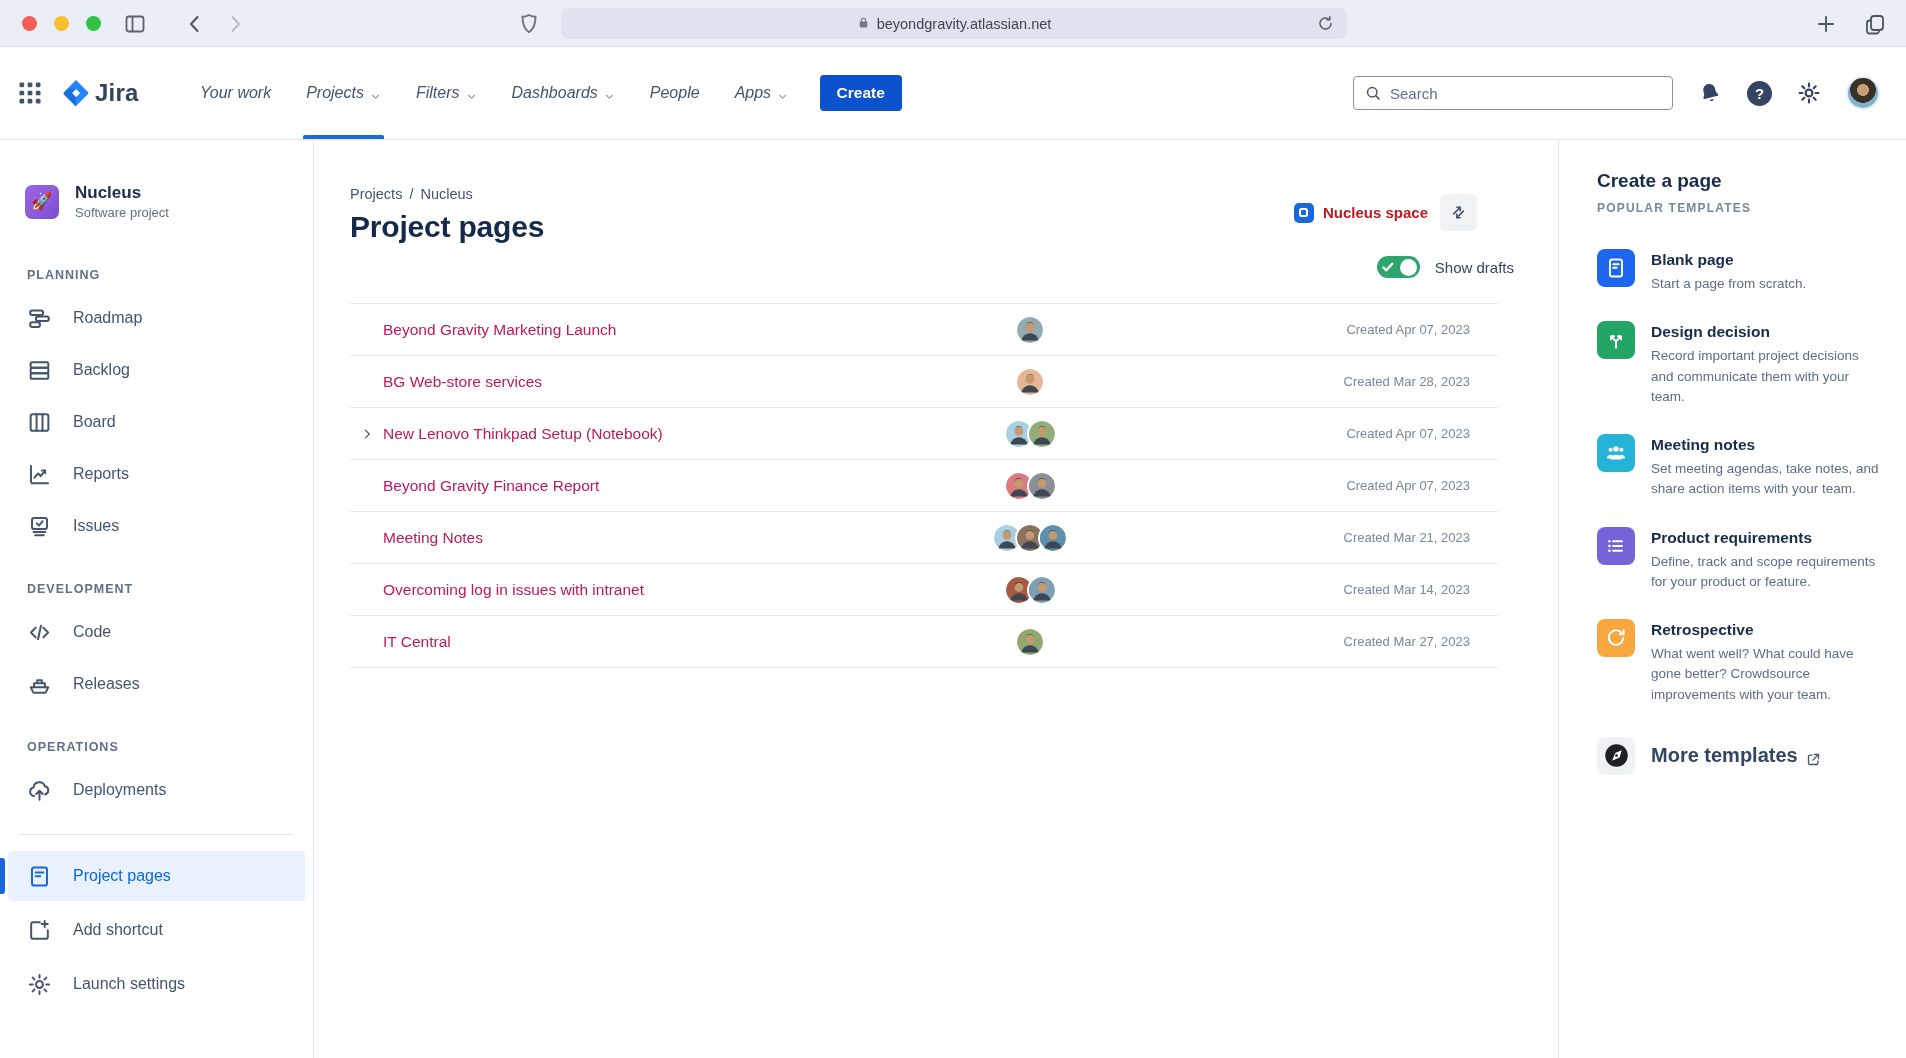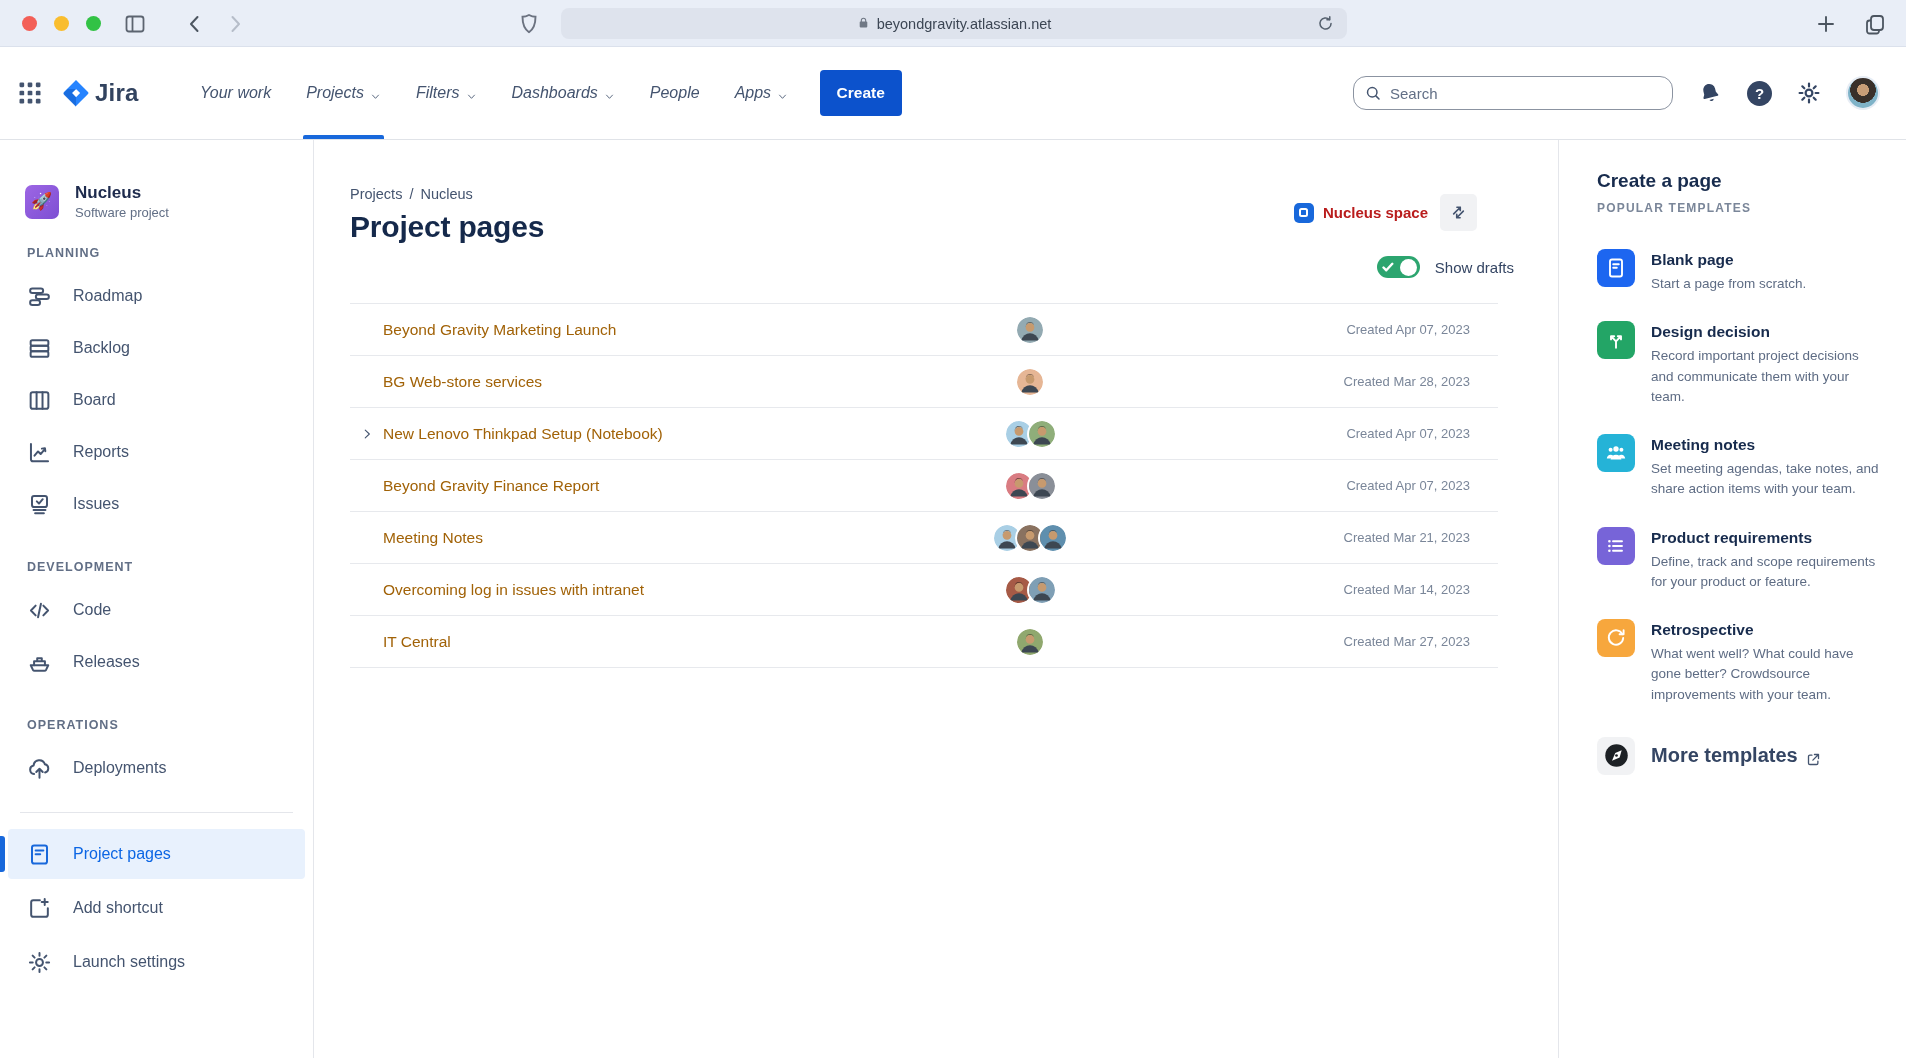--- a/index.html
+++ b/index.html
@@ -29,45 +29,45 @@
   .topnav { position:absolute; top:47px; left:0; right:0; height:93px; background:#fff; border-bottom:1px solid #e0e3e8;
             display:flex; align-items:center; padding:0 26px 0 16px;justify-content:flex-end; }
   .grid-btn { width:28px; height:28px; color:#44546f; margin-right:17px; display:flex; align-items:center; justify-content:center; }
   .logo { display:flex; align-items:center; gap:4px; margin-right:44px; }
   .logo svg { width:30px; height:30px; }
   .logo .wordmark { font-size:24px; font-weight:600; color:#32435f; letter-spacing:.2px; }
   .nav-items { display:flex; height:100%;font-style:italic; }
   .nav-item { position:relative; display:flex; align-items:center; gap:6px; padding:0 17.5px; font-size:16px; color:#44546f; cursor:pointer; }
   .nav-item .chev { width:11px; height:11px; color:#44546f; }
   .nav-item.active::after { content:""; position:absolute; left:14px; right:14px; bottom:0; height:4px; background:#1868db; border-radius:2px 2px 0 0; }
-  .create-btn { margin-left:14px; height:46px; padding:0 17px; background:#0c52cc; color:#fff; font-size:15.5px; font-weight:600;
+  .create-btn { margin-left:14px; height:36px; padding:0 17px; background:#0c52cc; color:#fff; font-size:15.5px; font-weight:600;
                 border:none; border-radius:4px; display:flex; align-items:center; }
   .nav-right { margin-left:auto; display:flex; align-items:center; gap:24px; }
-  .search-box { width:320px; height:34px; border:1.5px solid #8b93a1; border-radius:13px; display:flex; align-items:center; gap:8px; padding:0 10px; background:#fff; }
+  .search-box { width:320px; height:34px; border:1.5px solid #8b93a1; border-radius:4px; display:flex; align-items:center; gap:8px; padding:0 10px; background:#fff; }
   .search-box svg { width:18px; height:18px; color:#44546f; flex:none; }
   .search-box input { border:none; outline:none; font-size:15px; color:#44546f; width:100%; background:transparent; font-family:inherit; }
   .search-box input::placeholder { color:#626f86; }
   .tn-icon { width:26px; height:26px; color:#344563; display:flex; align-items:center; justify-content:center; }
   .tn-icon svg { width:24px; height:24px; }
   .bell { transform:rotate(-14deg); }
   .help-badge { width:25px; height:25px; border-radius:50%; background:#344563; color:#fff; font-size:15px; font-weight:700;
                 display:flex; align-items:center; justify-content:center; }
   .nav-avatar { width:34px; height:34px; border-radius:50%; border:2px solid #e7edf5;
     background: radial-gradient(circle at 50% 40%, #c99e77 0 25%, #39302a 26% 54%, #7fb3c8 55%); }
 
   
   .sidebar { position:absolute; top:140px; left:0; width:314px; bottom:0; background:#fff; border-right:1px solid #e4e6eb; }
   .proj-header { display:flex; gap:16px; margin:43px 0 0 25px; align-items:center; }
   .proj-avatar { width:34px; height:34px; border-radius:7px; background:linear-gradient(135deg,#9d66e4,#7d4fd3);
                  display:flex; align-items:center; justify-content:center; font-size:17px; flex:none; }
   .proj-name { font-size:17px; font-weight:700; color:#1e2b4d; }
   .proj-type { font-size:13px; color:#626f86; margin-top:2px; }
   .side-section-title { margin:0 0 0 27px; font-size:12.5px; font-weight:700; letter-spacing:1px; color:#626f86; }
   .side-section { margin-top:30px; }
-  .side-section:first-of-type { margin-top:26px; }
+  .side-section:first-of-type { margin-top:48px; }
   .side-list { margin-top:10px; }
   .side-item { display:flex; align-items:center; gap:21px; height:52px; padding-left:27px; font-size:16px; color:#44546f; cursor:pointer; }
   .side-item .side-icon { width:25px; height:25px; flex:none; display:flex; }
   .side-item .side-icon svg { width:25px; height:25px; }
   .side-divider { height:1px; background:#e4e6eb; margin:18px 20px 16px 20px; }
   .footer-item { position:relative; display:flex; align-items:center; gap:21px; height:50px; margin:0 8px 4px 8px; padding-left:19px;
                  font-size:16px; color:#44546f; border-radius:4px; cursor:pointer; }
   .footer-item .side-icon { width:25px; height:25px; display:flex; }
   .footer-item .side-icon svg { width:25px; height:25px; }
   .footer-item.active { background:#e8f1fd; color:#0c66e4; font-weight:500; }
@@ -87,21 +87,21 @@
               display:flex; align-items:center; justify-content:center; cursor:pointer; }
   .swap-btn svg { width:21px; height:21px; }
   .drafts-row { position:absolute; top:116px; right:44px; display:flex; align-items:center; gap:15px; }
   .toggle { position:relative; width:43px; height:22px; border-radius:11px; background:#2ca56f; cursor:pointer; }
   .toggle .knob { position:absolute; right:2.5px; top:2.5px; width:17px; height:17px; border-radius:50%; background:#fff; }
   .toggle svg { position:absolute; left:5px; top:5px; width:12px; height:12px; color:#fff; }
   .drafts-label { font-size:15px; color:#344563; }
   .pages-table { position:absolute; top:163px; left:36px; right:60px; border-top:1px solid #e7e9ed; }
   .prow { position:relative; display:flex; align-items:center; height:52px; border-bottom:1px solid #e7e9ed; cursor:pointer; }
   .prow .chev-cell { position:absolute; left:10px; width:14px; height:14px; color:#44546f; display:flex; }
-  .prow .pname { margin-left:33px; width:587px; font-size:15.5px; color:#a16207; }
+  .prow .pname { margin-left:33px; width:587px; font-size:15.5px; color:#be185d; }
   .prow .avatars { width:120px; display:flex; justify-content:center; }
   .avatar { width:30px; height:30px; border-radius:50%; border:2px solid #fff; flex:none; }
   .avatar + .avatar { margin-left:-7px; }
   .avatar svg { width:100%; height:100%; display:block; border-radius:50%; }
   .prow .pdate { flex:1; text-align:right; padding-right:28px; font-size:13px; color:#7a8699; }
 
   
   .panel { position:absolute; top:140px; right:0; width:348px; bottom:0; background:#fff; border-left:1px solid #e4e6eb; padding:30px 22px 0 38px; }
   .panel-title { font-size:19px; font-weight:700; color:#172b4d; }
   .panel-subtitle { margin-top:9px; font-size:12px; font-weight:700; letter-spacing:1.2px; color:#7a8699; }

